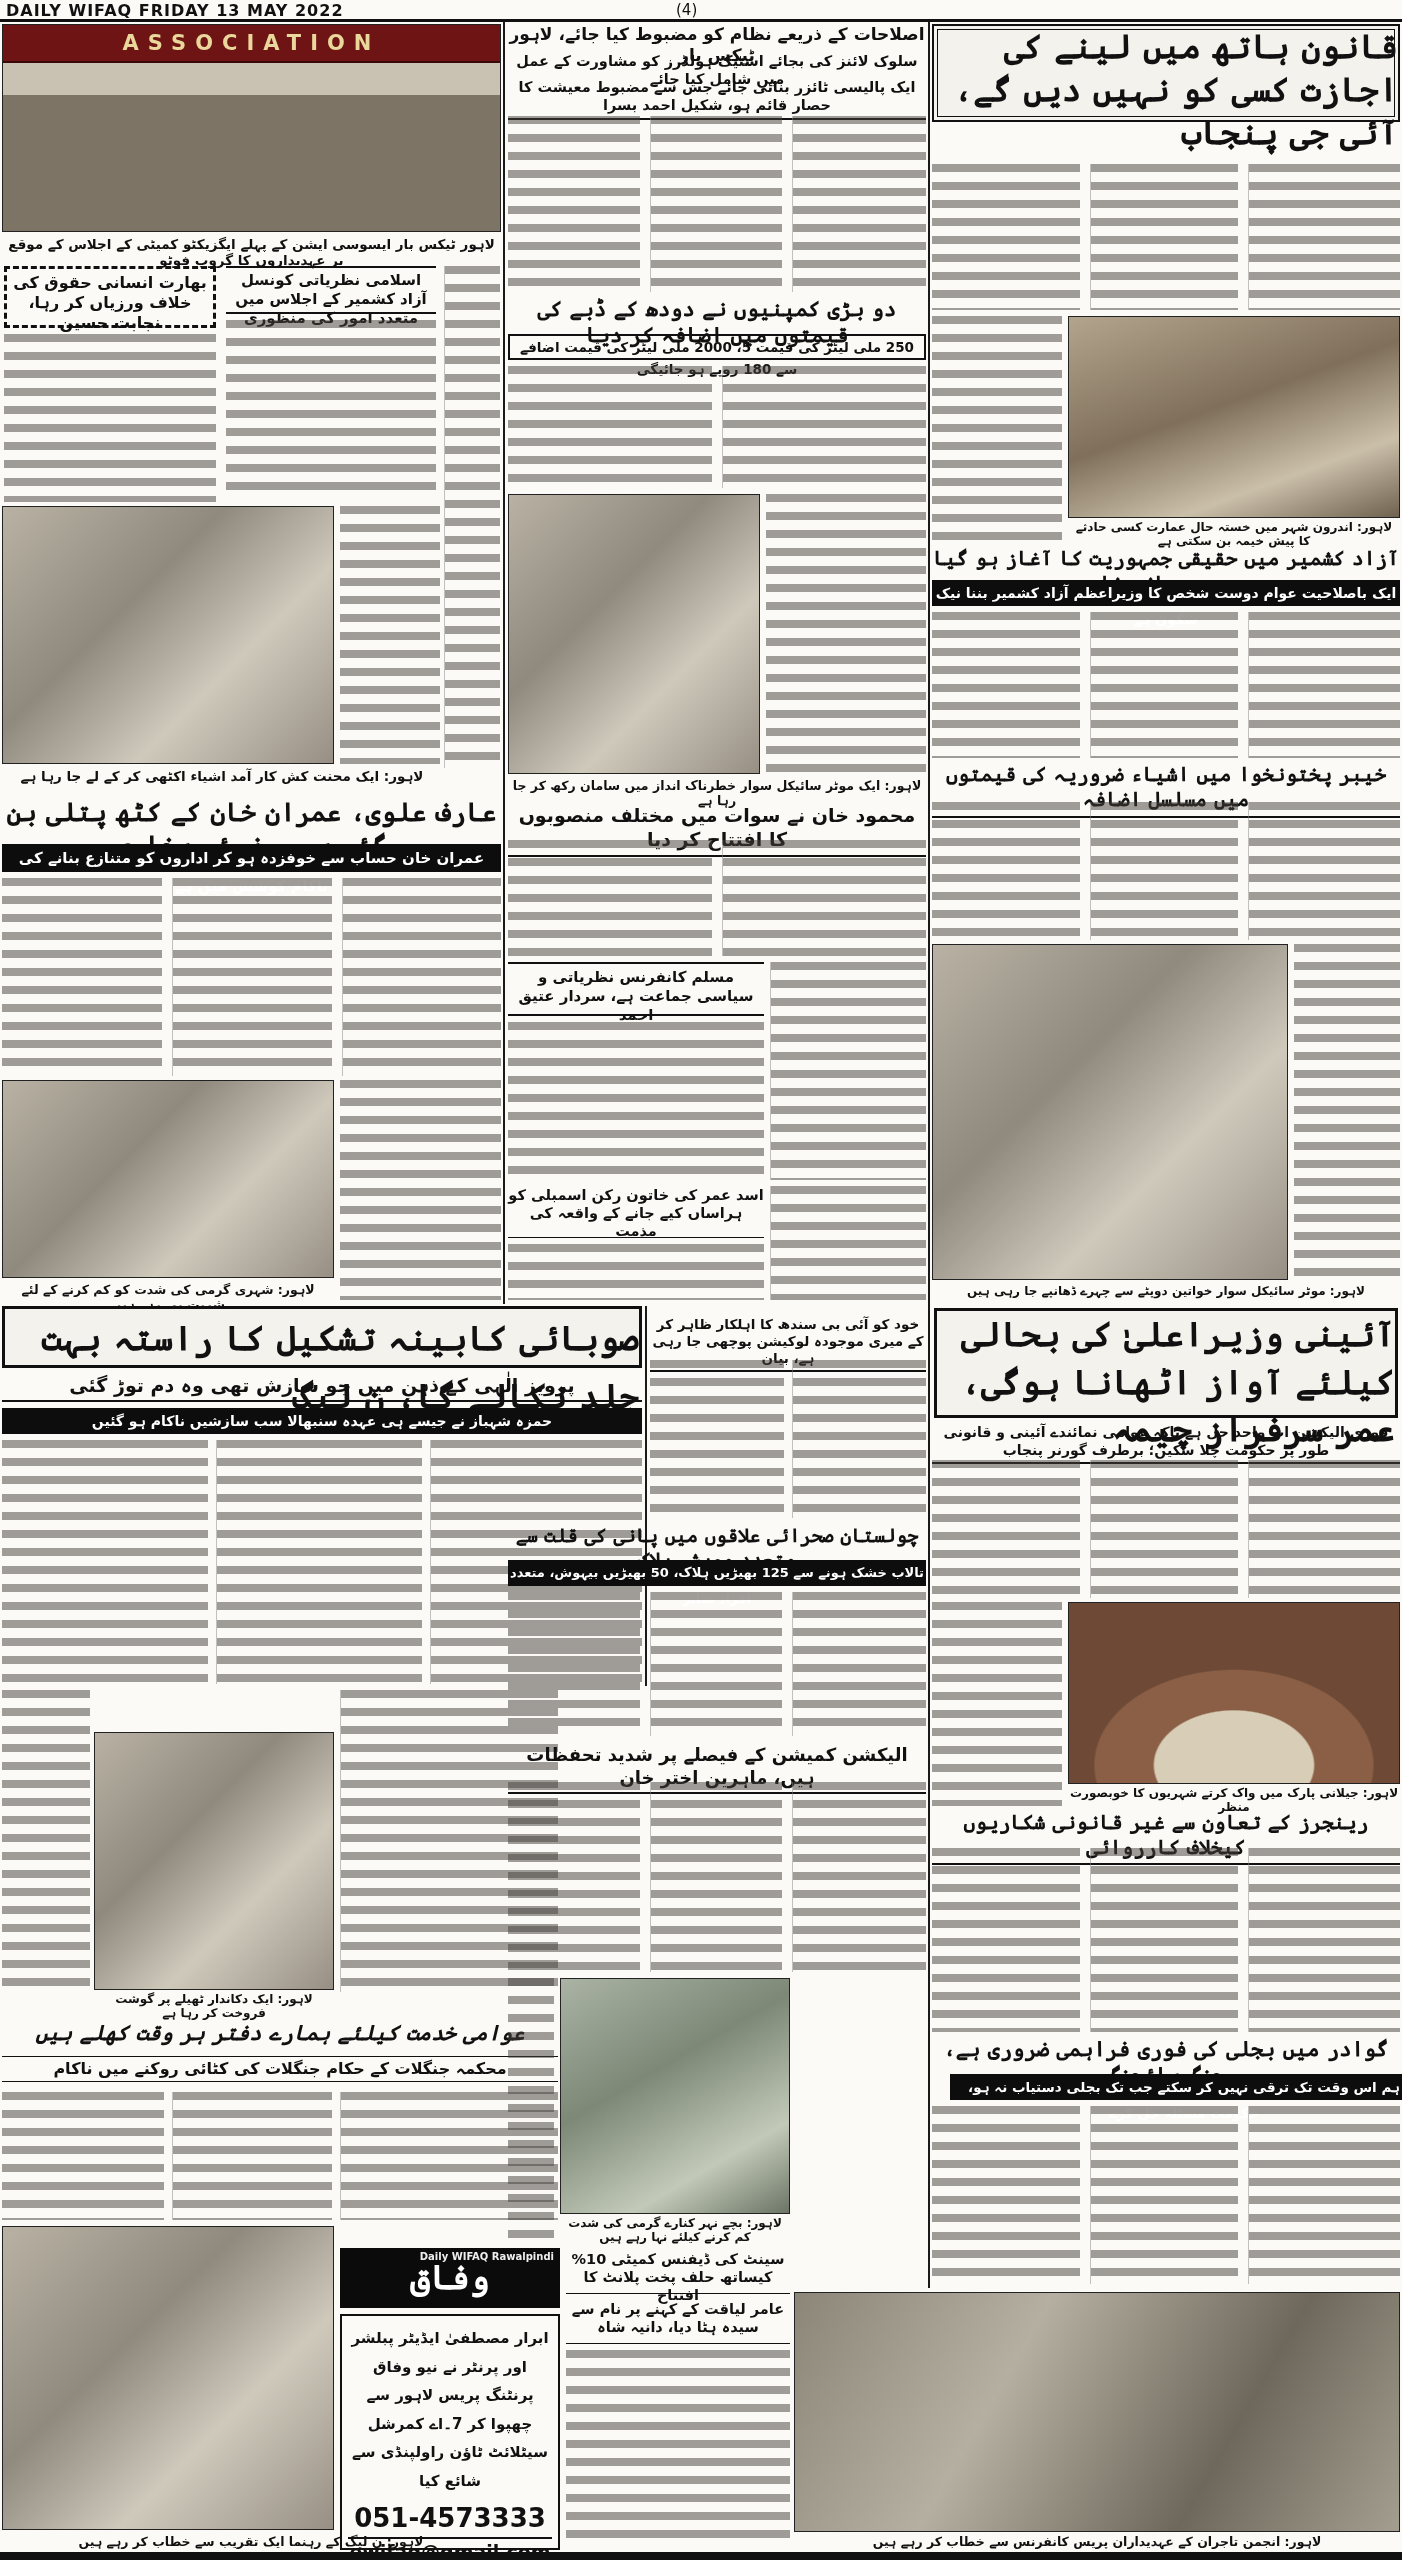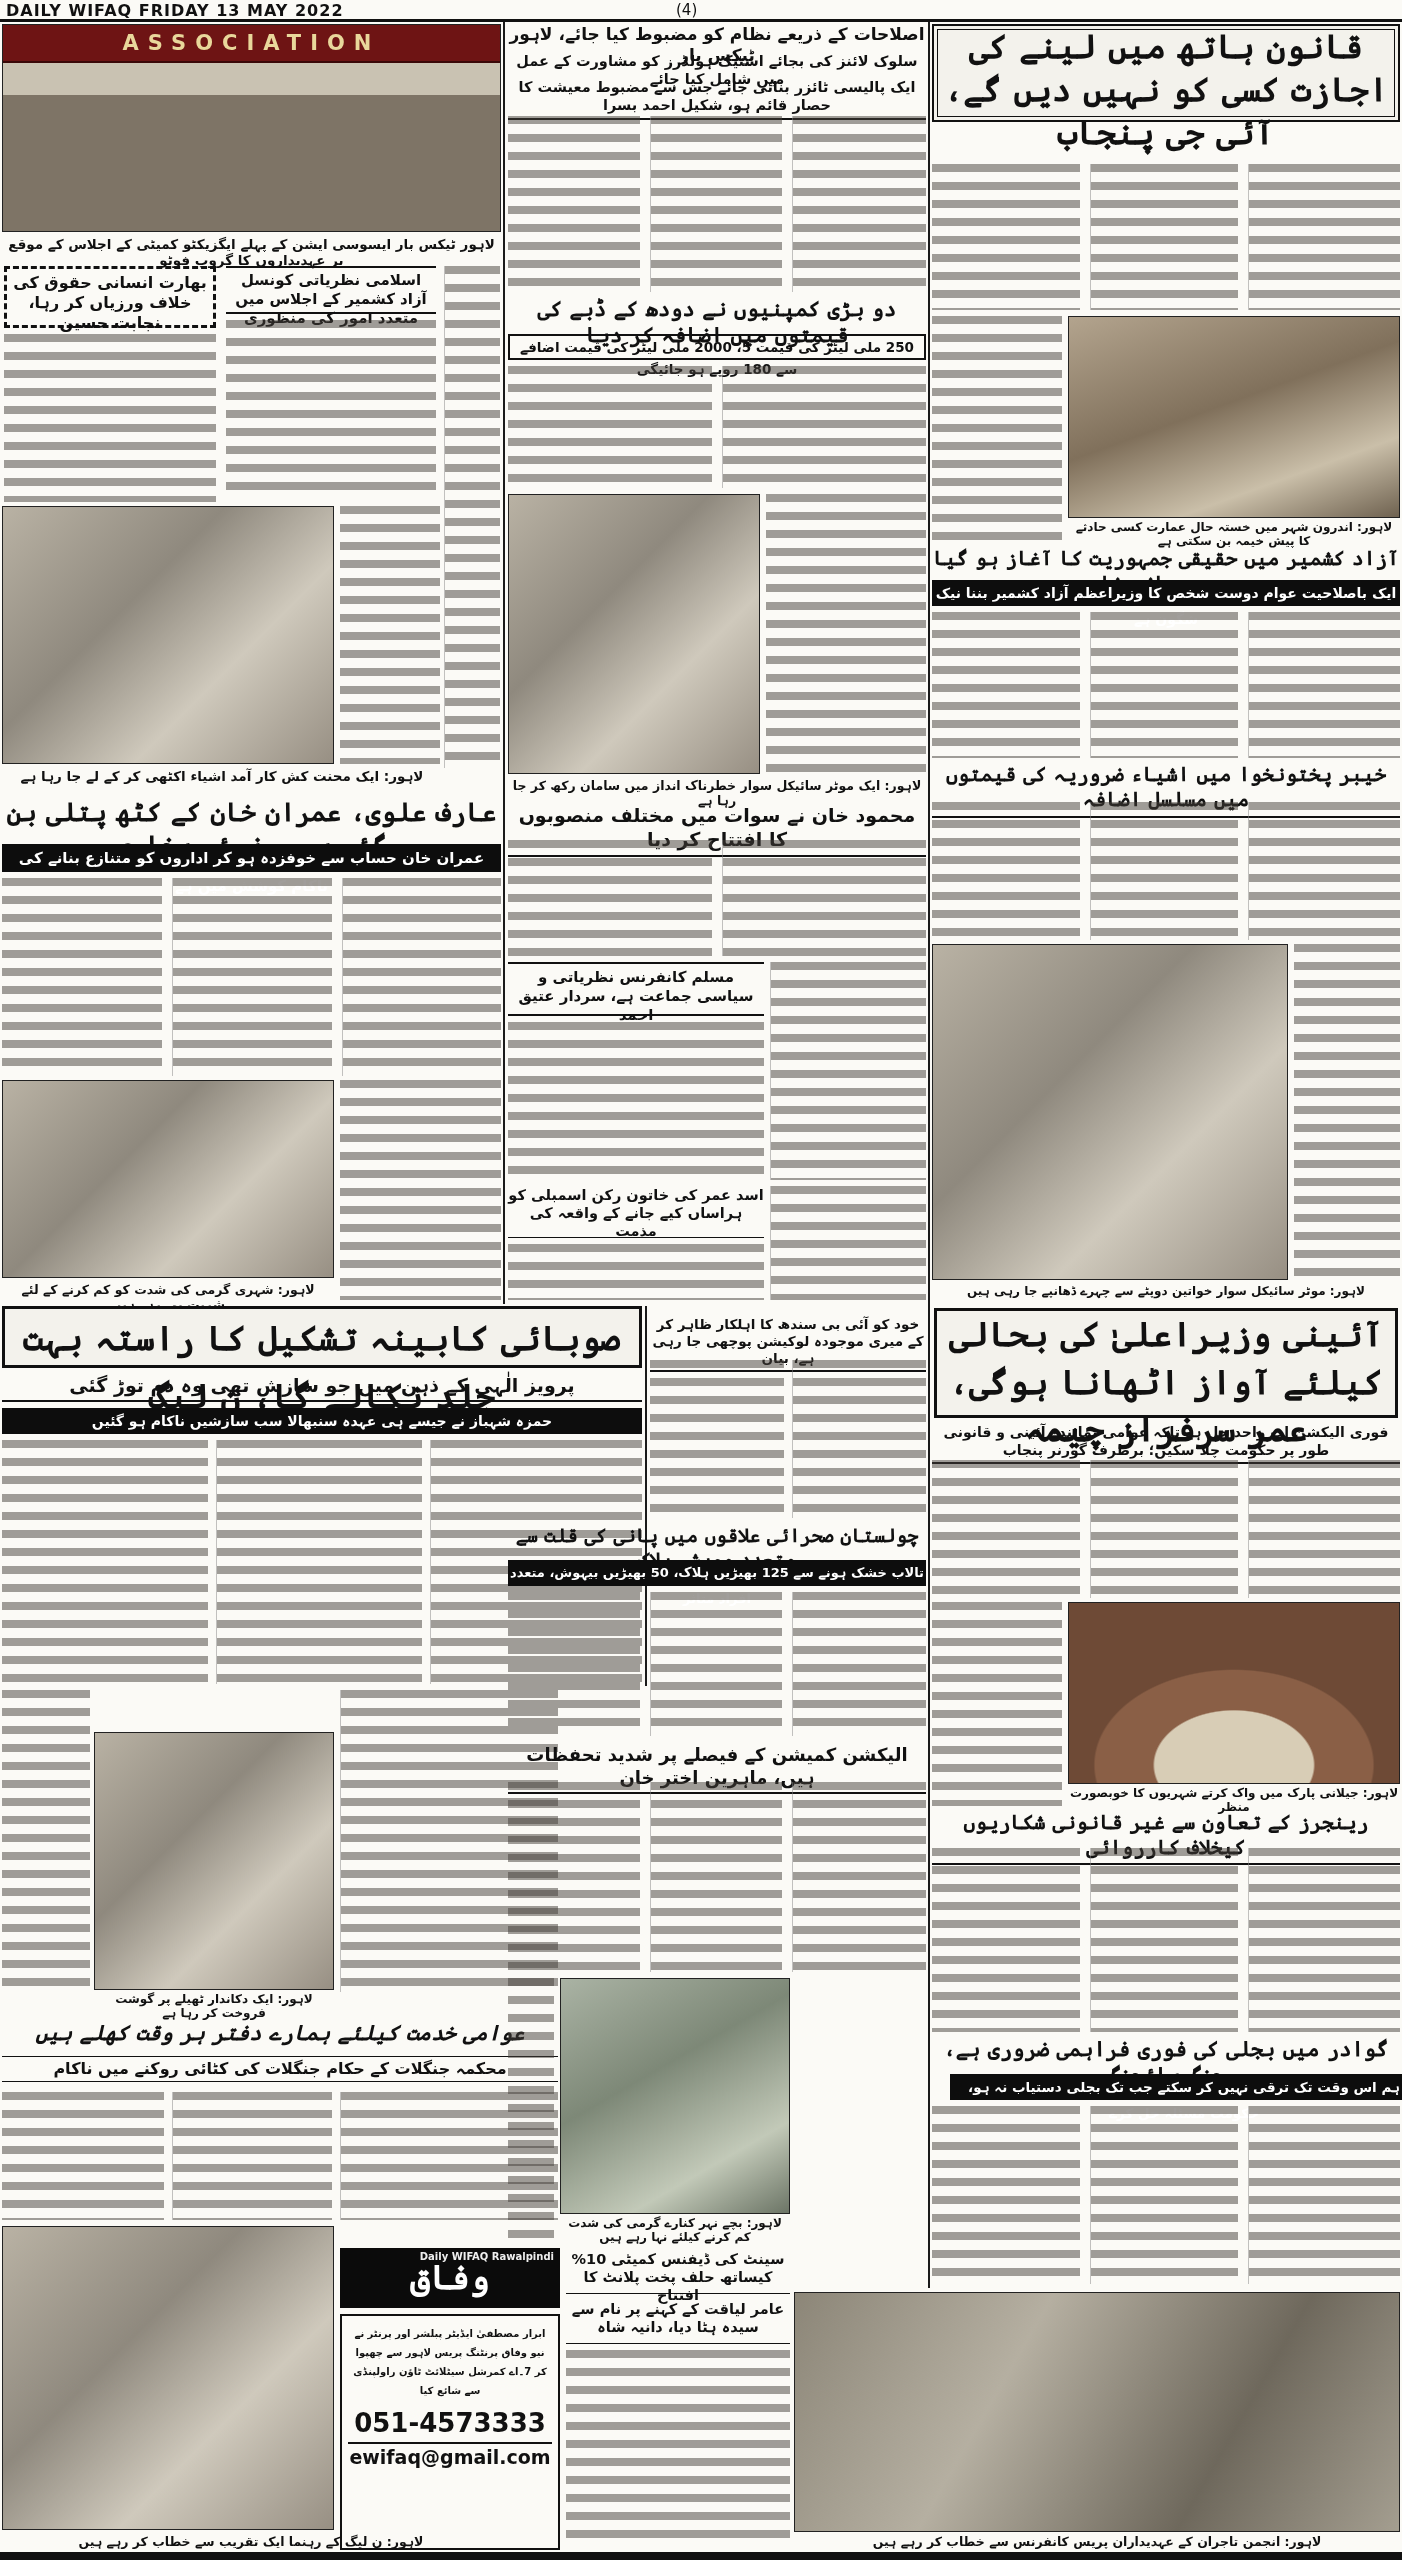--- a/index.html
+++ b/index.html
@@ -19,21 +19,21 @@
   .photo{border:1px solid #222;background:
      linear-gradient(135deg,#b9b2a4 0%,#8f897e 38%,#cfc9bc 66%,#978f83 100%);}
   .photo-assoc{background:
      linear-gradient(to bottom,#c9c2b2 0 34%,#7e7466 34% 100%),
      repeating-linear-gradient(90deg,rgba(20,20,30,.35) 0 14px,rgba(240,240,240,.25) 14px 24px);}
   .photo-building{background:linear-gradient(160deg,#b3a48e 0%,#80705b 45%,#cabfa9 75%,#6f6250 100%);}
   .photo-canal{background:linear-gradient(150deg,#aab3a4 0%,#7d8877 40%,#c2c9b8 75%,#6c7566 100%);}
   .photo-arch{background:radial-gradient(ellipse 60% 75% at 50% 90%,#d8cdb6 0 40%,#8a5f46 41% 70%,#6e4a36 71% 100%);}
   .photo-press{background:linear-gradient(120deg,#8c8678 0%,#b5afa1 35%,#6e685c 70%,#a49e90 100%);}
   .banner{background:#f3f2ec;border:3px solid #101010;}
-  .calli{font-weight:bold;text-align:center;font-family:"DejaVu Serif","Liberation Serif",serif;
+  .calli{font-weight:bold;text-align:right;font-family:"DejaVu Serif","Liberation Serif",serif;
          letter-spacing:-1px;}
   .assoc-band{background:#6e1414;color:#e9d79b;text-align:center;font-weight:bold;
               letter-spacing:9px;font-size:21px;line-height:36px;border-bottom:2px solid #3a0808;}
   .logo-box{background:#0b0b0b;color:#fff;text-align:center;}
   .logo-en{font-size:10px;font-weight:bold;text-align:right;padding:3px 6px 0 0;color:#eee;}
   .logo-ur{font-size:34px;font-weight:bold;line-height:30px;font-family:"DejaVu Serif",serif;}
   .imprint{border:2px solid #111;text-align:center;font-weight:bold;}
   .rule-h{background:#111;}
 </style>
 </head>
@@ -147,21 +147,21 @@
 
   <div class="abs head ur" style="left:566px;top:2250px;width:224px;height:44px;font-size:14.5px;border-bottom:1px solid #111;">سینٹ کی ڈیفنس کمیٹی 10% کیساتھ حلف پخت پلانٹ کا افتتاح</div>
   <div class="abs head ur" style="left:566px;top:2300px;width:224px;height:44px;font-size:14.5px;border-bottom:1px solid #111;">عامر لیاقت کے کہنے پر نام سے سیدہ ہٹا دیا، دانیہ شاہ</div>
   <div class="abs txt" style="left:566px;top:2350px;width:224px;height:196px;"></div>
 
   <div class="abs logo-box" style="left:340px;top:2248px;width:220px;height:60px;">
     <div class="logo-en">Daily WIFAQ Rawalpindi</div>
     <div class="logo-ur ur">وفاق</div>
   </div>
   <div class="abs imprint" style="left:340px;top:2314px;width:220px;height:236px;padding:8px 6px;">
-    <div class="ur" style="font-size:10px;line-height:1.9;">ابرار مصطفیٰ ایڈیٹر پبلشر اور پرنٹر نے نیو وفاق پرنٹنگ پریس لاہور سے چھپوا کر 7۔اے کمرشل سیٹلائٹ ٹاؤن راولپنڈی سے شائع کیا</div>
+    <div class="ur" style="font-size:15px;line-height:1.9;">ابرار مصطفیٰ ایڈیٹر پبلشر اور پرنٹر نے نیو وفاق پرنٹنگ پریس لاہور سے چھپوا کر 7۔اے کمرشل سیٹلائٹ ٹاؤن راولپنڈی سے شائع کیا</div>
     <div style="font-size:26px;margin-top:8px;">051-4573333</div>
     <div style="font-size:19px;border-top:2px solid #111;margin-top:4px;padding-top:2px;">ewifaq@gmail.com</div>
   </div>
 
   <div class="abs boxed calli ur" style="left:932px;top:24px;width:468px;height:98px;font-size:33px;line-height:1.3;background:#f3f2ec;outline:1px solid #111;outline-offset:-6px;">قانون ہاتھ میں لینے کی اجازت کسی کو نہیں دیں گے، آئی جی پنجاب</div>
   <div class="abs txt" style="left:932px;top:164px;width:148px;height:146px;"></div>
   <div class="abs txt" style="left:1090px;top:164px;width:148px;height:146px;border-left:1px solid #888;"></div>
   <div class="abs txt" style="left:1248px;top:164px;width:152px;height:146px;border-left:1px solid #888;"></div>
 
   <div class="abs txt" style="left:932px;top:316px;width:130px;height:226px;"></div>

